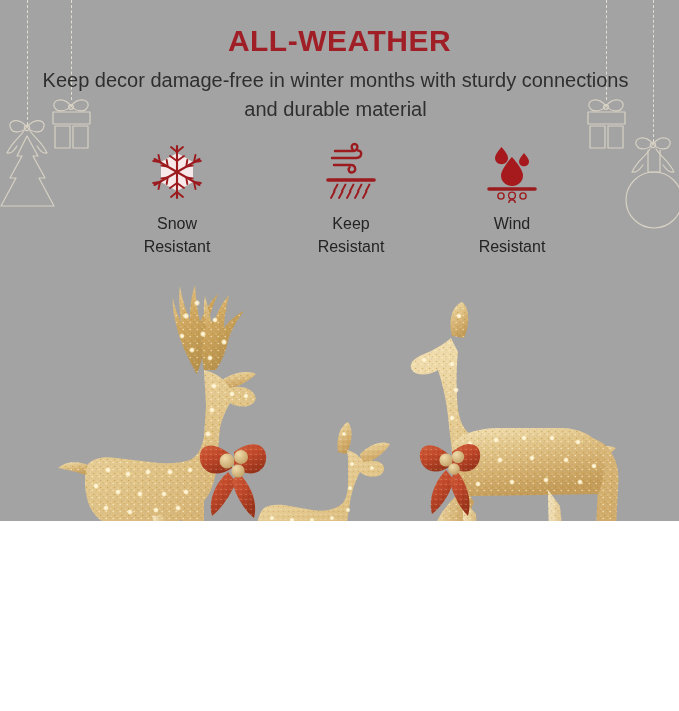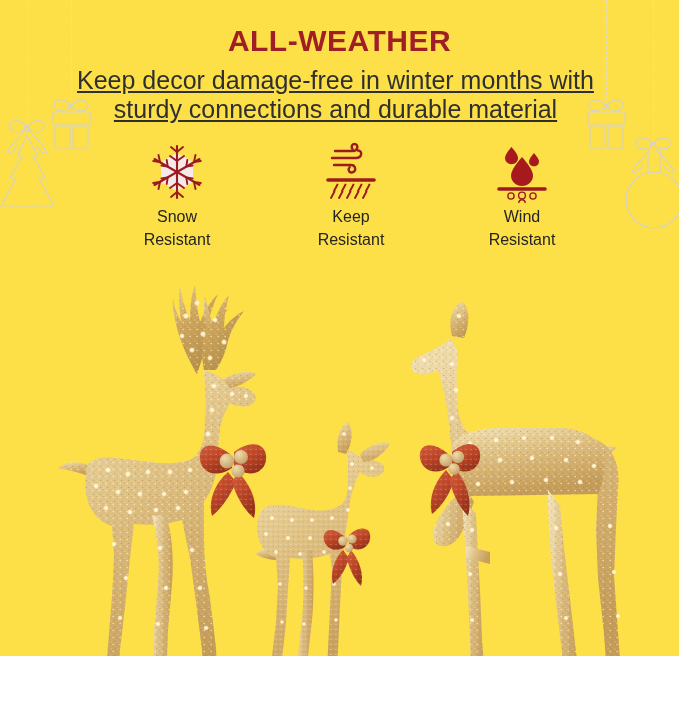--- a/index.html
+++ b/index.html
@@ -6,22 +6,22 @@
     margin: 0;
     padding: 0;
     background: #ffffff;
   }
   body {
     font-family: "Liberation Sans", sans-serif;
   }
   #page {
     position: relative;
     width: 679px;
-    height: 656px;
-    background: #fde047;
+    height: 521px;
+    background: #a3a3a3;
     overflow: hidden;
   }
 
   
   .hang-line {
     position: absolute;
     top: 0;
     width: 0;
     border-left: 1px dashed #e2ddd2;
   }
@@ -45,25 +45,24 @@
     letter-spacing: 0.5px;
     color: #a01e26;
     font-family: "Liberation Sans", sans-serif;
   }
   .subline {
     position: absolute;
     left: 42px;
     right: 50px;
     top: 66px;
     text-align: center;
-    font-size: 25px;
+    font-size: 20px;
     line-height: 29px;
     color: #2f2f2f;
     font-family: "Liberation Sans", sans-serif;
-    text-decoration: underline;
   }
 
   
   .features {
     position: absolute;
     left: 0;
     top: 143px;
     width: 679px;
     height: 120px;
   }
@@ -73,20 +72,21 @@
     width: 150px;
     text-align: center;
   }
   .feature-icon {
     height: 62px;
     display: flex;
     align-items: center;
     justify-content: center;
   }
   .feature-label {
+    margin-top: 7px;
     font-size: 16px;
     line-height: 23px;
     color: #242424;
     font-family: "Liberation Sans", sans-serif;
     white-space: pre-line;
   }
 
   
   .product {
     position: absolute;
@@ -237,21 +237,21 @@
                 <line x1="43" y1="57" x2="46.5" y2="50.5"></line>
               </g>
             </g>
           </svg>
         </span>
       </div>
       <div class="feature-label">Keep
 Resistant</div>
     </div>
 
-    <div class="feature" style="left:447px;">
+    <div class="feature" style="left:437px;">
       <div class="feature-icon">
         <span>
           <svg width="62" height="62" viewBox="0 0 62 62">
             <g stroke="#9b1b1f">
 
               <path d="M31 16 C31 16, 42 28, 42 34.5 C42 40.6, 37 45, 31 45 C25 45, 20 40.6, 20 34.5 C20 28, 31 16, 31 16 Z" fill="#a6191c" stroke="none"></path>
 
               <path d="M20.5 6 C20.5 6, 27 13, 27 17 C27 20.6, 24.1 23.2, 20.5 23.2 C16.9 23.2, 14 20.6, 14 17 C14 13, 20.5 6, 20.5 6 Z" fill="#a6191c" stroke="none"></path>
 
               <path d="M43 12 C43 12, 48 17.5, 48 20.5 C48 23.3, 45.8 25.3, 43 25.3 C40.2 25.3, 38 23.3, 38 20.5 C38 17.5, 43 12, 43 12 Z" fill="#a6191c" stroke="none"></path>

